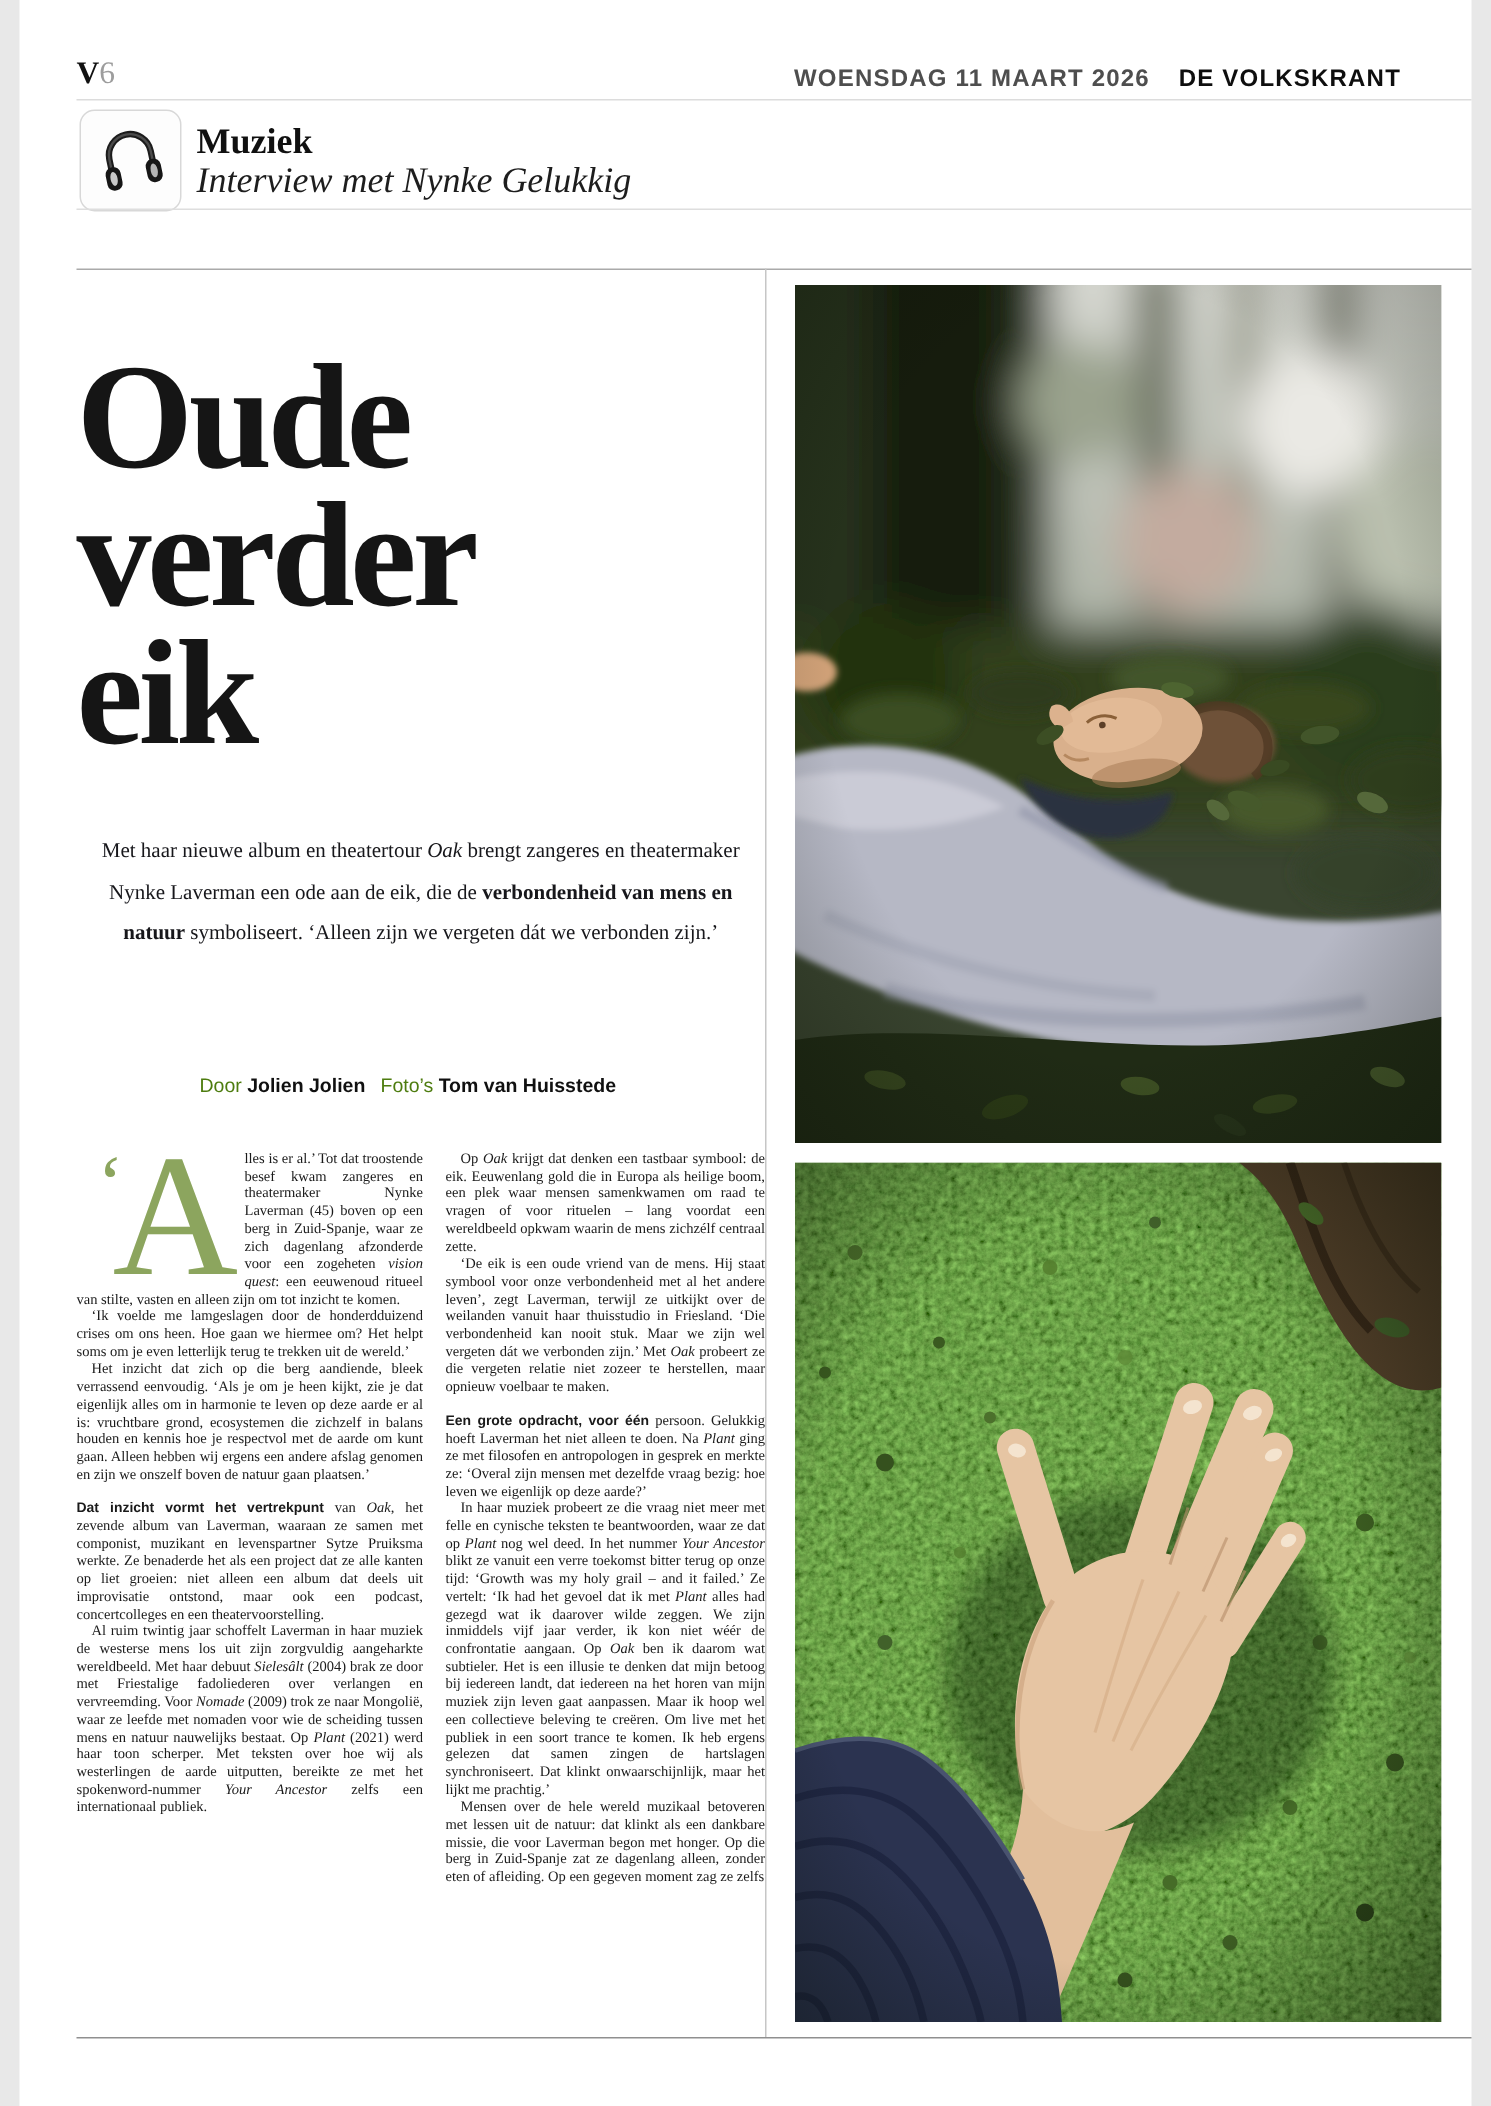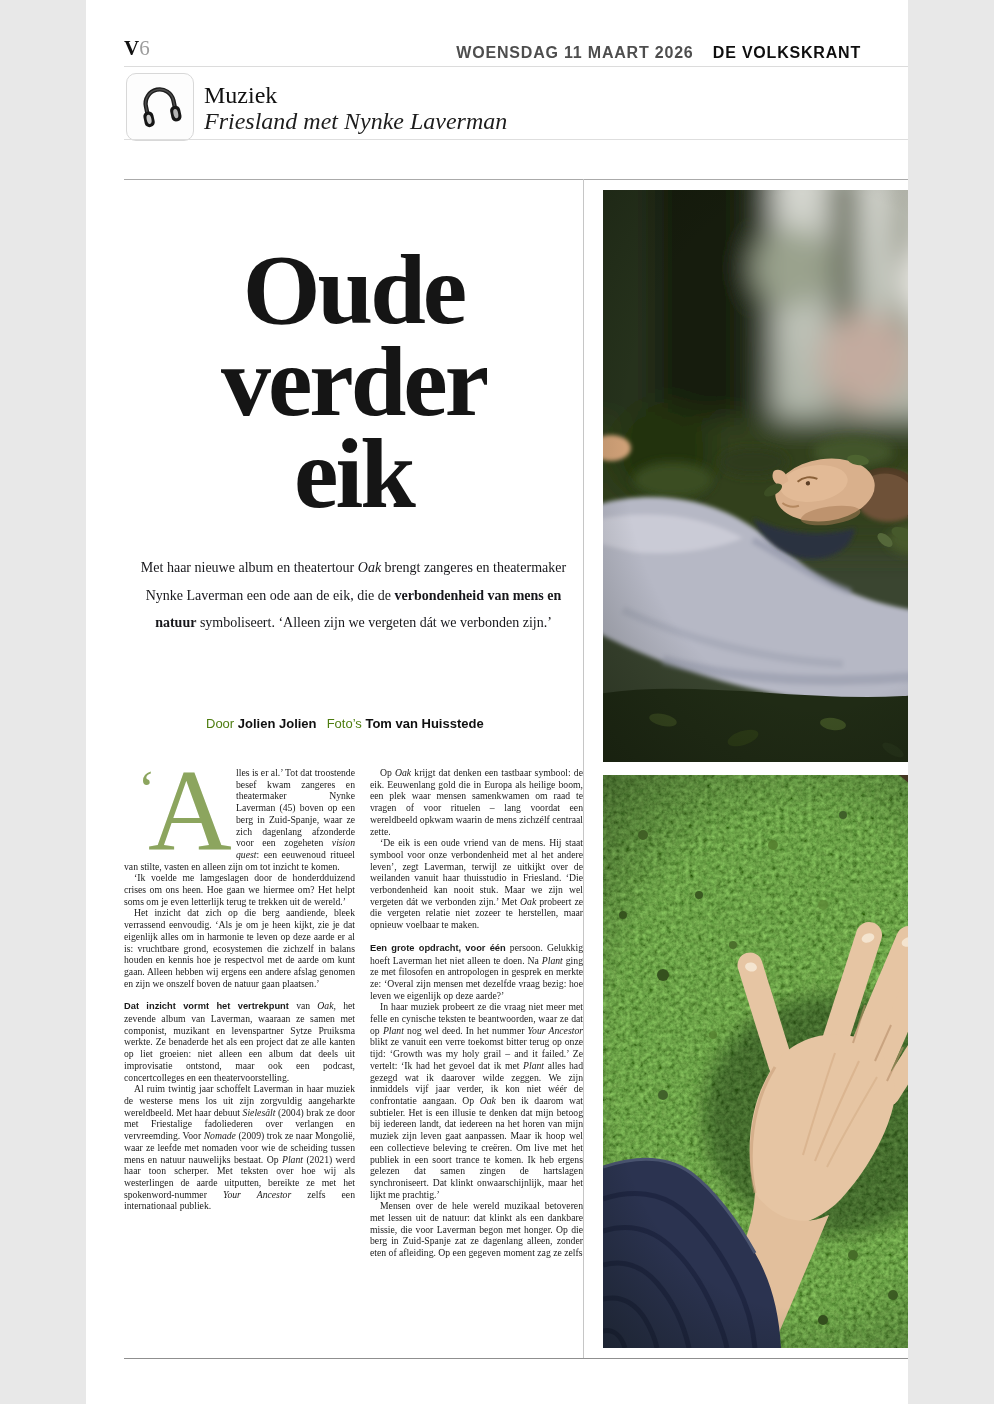--- a/index.html
+++ b/index.html
@@ -1,41 +1,41 @@
 <!DOCTYPE html>
 <html><head>
 <meta charset="utf-8">
 <style>
   html,body{margin:0;padding:0;background:#e8e8e8;}
-  #page{position:relative;width:822px;height:1404px;background:#ffffff;margin:0 auto;
+  #page{position:relative;width:968px;height:1404px;background:#ffffff;margin:0 auto;
         font-family:"Liberation Serif",serif;color:#1b1b1b;overflow:hidden;}
 
   
   .pagelabel{position:absolute;left:38px;top:36px;font-family:"Liberation Serif",serif;
              font-size:21px;font-weight:700;color:#111;}
   .pagelabel .num{color:#9d9d9d;font-weight:400;}
   .mast-right{position:absolute;right:47px;top:44px;font-family:"Liberation Sans",sans-serif;
               font-size:16px;letter-spacing:.8px;white-space:nowrap;}
   .mast-right .date{color:#4e4e4e;font-weight:700;}
   .mast-right .brand{color:#0e0e0e;font-weight:800;margin-left:14px;}
   .rule{position:absolute;left:38px;width:947px;height:1px;background:#dcdcdc;}
   .rule.mast{top:66px;}
   .rule.header{top:139px;background:#dedede;}
   .rule.art-top{top:179px;background:#aaaaaa;}
   .rule.art-bottom{top:1358px;background:#8f8f8f;}
   .vrule{position:absolute;left:497px;top:179px;width:1px;height:1179px;background:#c6c6c6;}
 
   
   .icon-tile{position:absolute;left:40px;top:73px;width:66px;height:66px;border:1px solid #d8d8d8;
              border-radius:10px;display:flex;align-items:center;justify-content:center;background:#fdfdfd;}
-  .sec-title{position:absolute;left:118px;top:82px;font-size:24px;font-weight:400;color:#101010;}
+  .sec-title{position:absolute;left:118px;top:82px;font-size:24px;font-weight:700;color:#101010;}
   .sec-sub{position:absolute;left:118px;top:108px;font-size:24px;font-style:italic;color:#1d1d1d;}
 
   
-  .headline{position:absolute;left:38px;top:244px;width:459px;text-align:center;
+  .headline{position:absolute;left:38px;top:232px;width:459px;
             font-weight:700;font-size:100px;line-height:92px;letter-spacing:-3px;color:#151515;}
   .intro{position:absolute;left:48px;top:540px;width:439px;text-align:center;
          font-size:14px;line-height:27.5px;color:#17171b;}
   .intro .run-b{font-weight:700;}
   .intro .run-i{font-style:italic;}
   .byline{position:absolute;left:120px;top:703px;font-family:"Liberation Sans",sans-serif;
           font-size:13px;color:#111;}
   .byline .run-lab{color:#4d7c0f;}
   .byline .run-name{font-weight:700;color:#101010;}
 
@@ -80,21 +80,21 @@
           <path d="M14 42 V30 a18 18 0 0 1 36 0 V42" stroke="#6b6b6b" stroke-width="2" fill="none" opacity=".6"></path>
           <rect x="8" y="37" width="13" height="20" rx="6" fill="#161616"></rect>
           <rect x="43" y="37" width="13" height="20" rx="6" fill="#161616"></rect>
           <ellipse cx="14.5" cy="47" rx="3" ry="6" fill="#e8e8e8" opacity=".85"></ellipse>
           <ellipse cx="49.5" cy="47" rx="3" ry="6" fill="#cfcfcf" opacity=".85"></ellipse>
         </g>
       </svg>
     </span>
   </div>
   <div class="sec-title">Muziek</div>
-  <div class="sec-sub">Friesland met Nynke Laverman</div>
+  <div class="sec-sub">Interview met Nynke Gelukkig</div>
   <div class="rule header"></div>
 
   <div class="rule art-top"></div>
   <div class="vrule"></div>
   <div class="rule art-bottom"></div>
 
   <div class="headline">
     <div>Oude</div>
     <div>verder</div>
     <div>eik</div>

